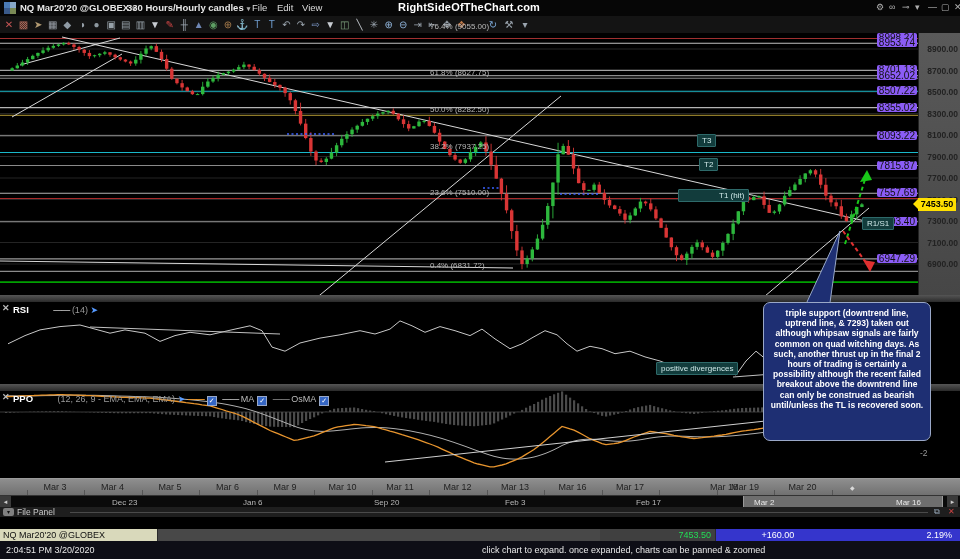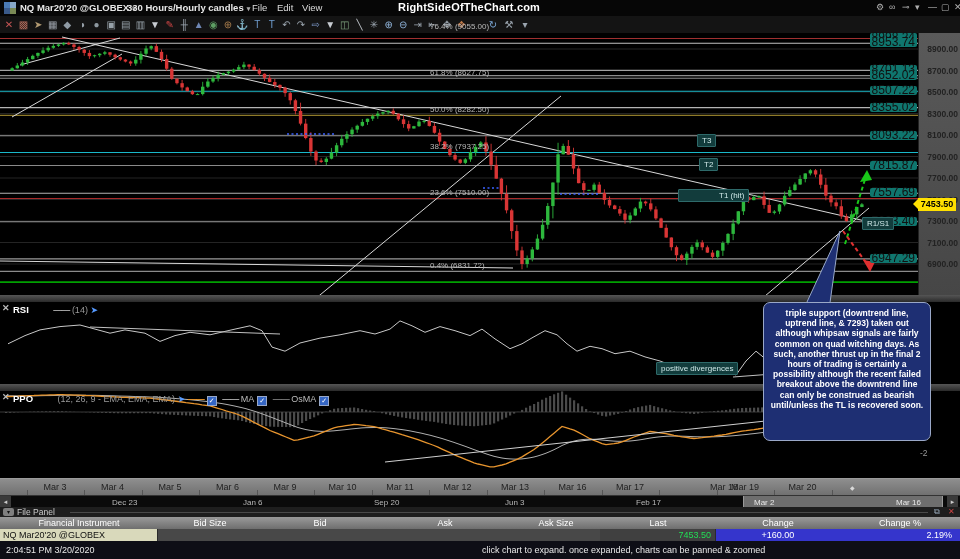--- a/index.html
+++ b/index.html
@@ -16,21 +16,21 @@
   #appicon i{display:block;width:6px;height:6px;}
   
   #toolbar{position:absolute;left:0;top:16px;width:960px;height:17px;background:#141414;border-bottom:1px solid #000;}
   .ticon{position:absolute;top:2px;width:14px;height:13px;font-size:10px;line-height:13px;text-align:center;cursor:pointer;}
   
   #chart{position:absolute;left:0;top:33px;width:918px;height:262px;background:#000;}
   #axis{position:absolute;left:918px;top:33px;width:42px;height:262px;
     background:linear-gradient(180deg,#5a5a5a,#464646);border-left:1px solid #222;}
   .tick{position:absolute;right:3px;font-size:8.5px;color:#222;font-weight:bold;}
   #overlay{position:absolute;left:0;top:0;width:960px;height:559px;pointer-events:none;z-index:20;}
-  .chip{position:absolute;font-size:12px;line-height:9px;height:9px;padding:0 2px;background:#0f766e;
+  .chip{position:absolute;font-size:10px;line-height:9px;height:9px;padding:0 2px;background:#8b5cf6;
     color:#111;border-radius:2px;}
   .fiblab{position:absolute;font-size:8px;color:#b8b8b8;}
   .teal{position:absolute;font-size:8px;line-height:11px;height:11px;padding:0 4px;background:#123c3c;
     border:1px solid #2e6a6a;color:#cfe8e8;border-radius:1px;}
   #pricetag{position:absolute;left:918px;width:38px;height:13px;background:#ffe000;color:#000;
     font-size:9px;font-weight:bold;line-height:13px;text-align:center;z-index:25;}
   #pricetag:before{content:"";position:absolute;left:-5px;top:1px;border-top:5.5px solid transparent;
     border-bottom:5.5px solid transparent;border-right:5px solid #ffe000;}
   
   .splitter{position:absolute;left:0;width:960px;height:7px;background:linear-gradient(180deg,#555,#2a2a2a);cursor:row-resize;}
@@ -864,41 +864,31 @@
   <div id="scroll">
     <div class="sbtn" style="left:0">◂</div>
     <div id="thumb">
         <div class="slab" style="left: 10px; color: rgb(232, 232, 232);">Mar 2</div>
         <div class="slab" style="left: 152px; color: rgb(232, 232, 232);">Mar 16</div>
       </div>
     <div class="sbtn" style="left:947px">▸</div>
   <div class="slab" style="left: 112px;">Dec 23</div>
       <div class="slab" style="left: 243px;">Jan 6</div>
       <div class="slab" style="left: 374px;">Sep 20</div>
-      <div class="slab" style="left: 505px;">Jun 3</div>
+      <div class="slab" style="left: 505px;">Feb 3</div>
       <div class="slab" style="left: 636px;">Feb 17</div>
     </div>
 
   <div id="qtitle">
     <div id="qcollapse">▾</div>
     <div class="lab">File Panel</div>
     <div id="qgroove"></div>
     <span style="position:absolute;left:934px;top:0;font-size:8px;color:#9ab;cursor:pointer">⧉</span>
     <span style="position:absolute;left:948px;top:0;font-size:8px;color:#cc4444;cursor:pointer">✕</span>
   </div>
-  <div id="qhead">
-      <div class="qh" style="left: 0px; width: 158px;">Financial Instrument</div>
-      <div class="qh" style="left: 158px; width: 104px;">Bid Size</div>
-      <div class="qh" style="left: 262px; width: 116px;">Bid</div>
-      <div class="qh" style="left: 378px; width: 134px;">Ask</div>
-      <div class="qh" style="left: 512px; width: 88px;">Ask Size</div>
-      <div class="qh" style="left: 600px; width: 116px;">Last</div>
-      <div class="qh" style="left: 716px; width: 124px;">Change</div>
-      <div class="qh" style="left: 840px; width: 120px;">Change %</div>
-    </div>
   <div id="qrow">
     <div class="qc" style="left:0;width:158px;background:#d9d9bb;color:#111;padding-left:3px;box-sizing:border-box">NQ Mar20'20 @GLOBEX</div>
     <div class="qc" style="left:158px;width:104px;background:#484848"></div>
     <div class="qc" style="left:262px;width:116px;background:#484848"></div>
     <div class="qc" style="left:378px;width:134px;background:#484848"></div>
     <div class="qc" style="left:512px;width:88px;background:#484848"></div>
     <div class="qc" style="left:600px;width:116px;background:#404040;color:#22dd55;text-align:right;padding-right:4px;box-sizing:border-box">7453.50</div>
     <div class="qc" style="left:716px;width:124px;background:#3535cc;color:#fff;text-align:center">+160.00</div>
     <div class="qc" style="left:840px;width:120px;background:#3535cc;color:#fff;text-align:right;padding-right:8px;box-sizing:border-box;border-right:none">2.19%</div>
   </div>

